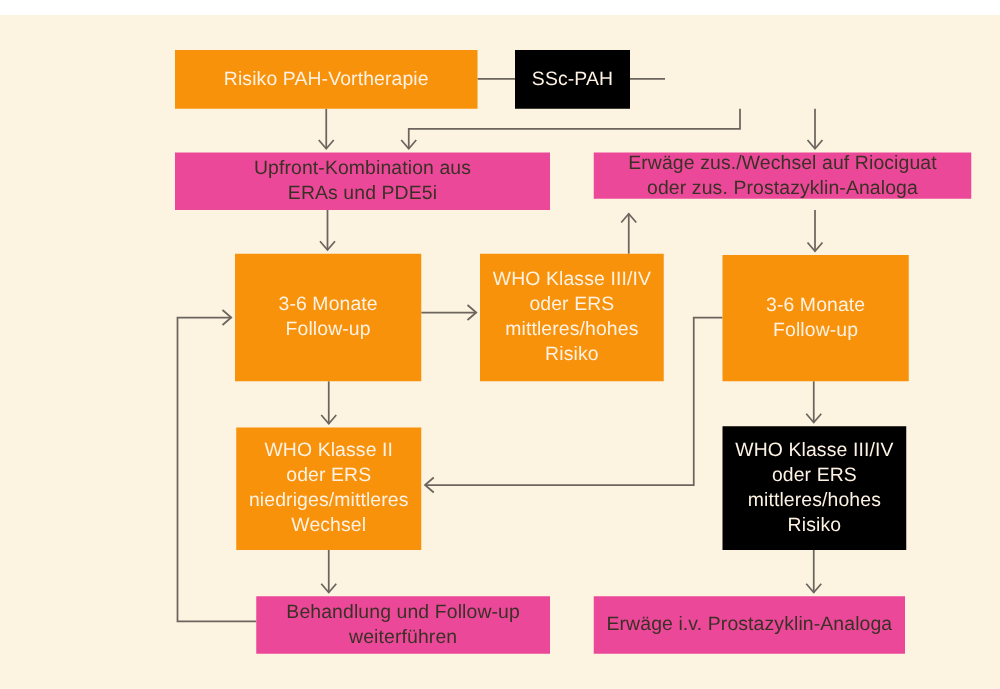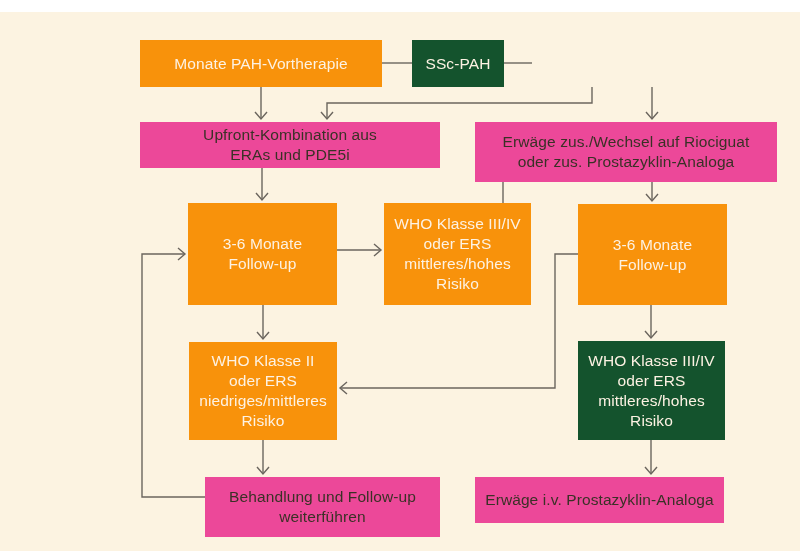--- a/index.html
+++ b/index.html
@@ -16,35 +16,35 @@
     position:absolute;left:0;top:0;width:800px;height:12px;background:#ffffff;
   }
   #edges{position:absolute;left:0;top:0;width:800px;height:551px;}
   .node{
     position:absolute;
     display:flex;align-items:center;justify-content:center;
     text-align:center;white-space:pre-line;
     font-size:15.5px;line-height:20px;letter-spacing:.1px;
   }
   .node.orange{background:#f8920b;color:#fdf2e3;}
-  .node.red{background:#14532d;color:#fdf2e3;}
+  .node.red{background:#000000;color:#fdf2e3;}
   .node.light{background:#ec4899;color:#3a3126;}
 
   
   #n-no-prior      {left:140px;top:40px;width:242px;height:47px;}
   #n-ssc           {left:412px;top:40px;width:92px; height:47px;}
   #n-prior         {left:532px;top:40px;width:236px;height:47px;}
   #n-upfront       {left:140px;top:122px;width:300px;height:46px;}
-  #n-consider-riociguat{left:475px;top:122px;width:302px;height:60px;}
+  #n-consider-riociguat{left:475px;top:122px;width:302px;height:37px;}
   #n-fu-left       {left:188px;top:203px;width:149px;height:102px;}
   #n-who34-mid     {left:384px;top:203px;width:147px;height:102px;}
   #n-fu-right      {left:578px;top:204px;width:149px;height:101px;}
   #n-who2          {left:189px;top:342px;width:148px;height:98px;}
   #n-who34-right   {left:578px;top:341px;width:147px;height:99px;}
-  #n-continue      {left:205px;top:477px;width:235px;height:60px;}
+  #n-continue      {left:205px;top:477px;width:235px;height:46px;}
   #n-consider-iv   {left:475px;top:477px;width:249px;height:46px;}
 </style>
 </head>
 <body>
 
 <div id="canvas">
   <div id="top-strip"></div>
 
   <svg id="edges" width="800" height="551" viewBox="0 0 800 551" fill="none" stroke="#6b655e" stroke-width="1.4">
     <defs>
@@ -64,38 +64,38 @@
     <polyline points="503,203 503,171" marker-end="url(#arw)"></polyline>
     <polyline points="652,168 652,201" marker-end="url(#arw)"></polyline>
     <polyline points="263,305 263,339" marker-end="url(#arw)"></polyline>
     <polyline points="651,305 651,338" marker-end="url(#arw)"></polyline>
     <polyline points="578,254 555,254 555,388 340,388" marker-end="url(#arw)"></polyline>
     <polyline points="263,440 263,474" marker-end="url(#arw)"></polyline>
     <polyline points="651,440 651,474" marker-end="url(#arw)"></polyline>
     <polyline points="205,497 142,497 142,254 185,254" marker-end="url(#arw)"></polyline>
   </svg>
 
-  <div class="node orange" id="n-no-prior">Monate PAH-Vortherapie</div>
+  <div class="node orange" id="n-no-prior">Risiko PAH-Vortherapie</div>
   <div class="node red" id="n-ssc">SSc-PAH</div>
   <div class="node light" id="n-upfront">Upfront-Kombination aus
 ERAs und PDE5i</div>
   <div class="node light" id="n-consider-riociguat">Erwäge zus./Wechsel auf Riociguat
 oder zus. Prostazyklin-Analoga</div>
   <div class="node orange" id="n-fu-left">3-6 Monate
 Follow-up</div>
   <div class="node orange" id="n-who34-mid">WHO Klasse III/IV
 oder ERS
 mittleres/hohes
 Risiko</div>
   <div class="node orange" id="n-fu-right">3-6 Monate
 Follow-up</div>
   <div class="node orange" id="n-who2">WHO Klasse II
 oder ERS
 niedriges/mittleres
-Risiko</div>
+Wechsel</div>
   <div class="node red" id="n-who34-right">WHO Klasse III/IV
 oder ERS
 mittleres/hohes
 Risiko</div>
   <div class="node light" id="n-continue">Behandlung und Follow-up
 weiterführen</div>
   <div class="node light" id="n-consider-iv">Erwäge i.v. Prostazyklin-Analoga</div>
 </div>
 
 </body></html>

